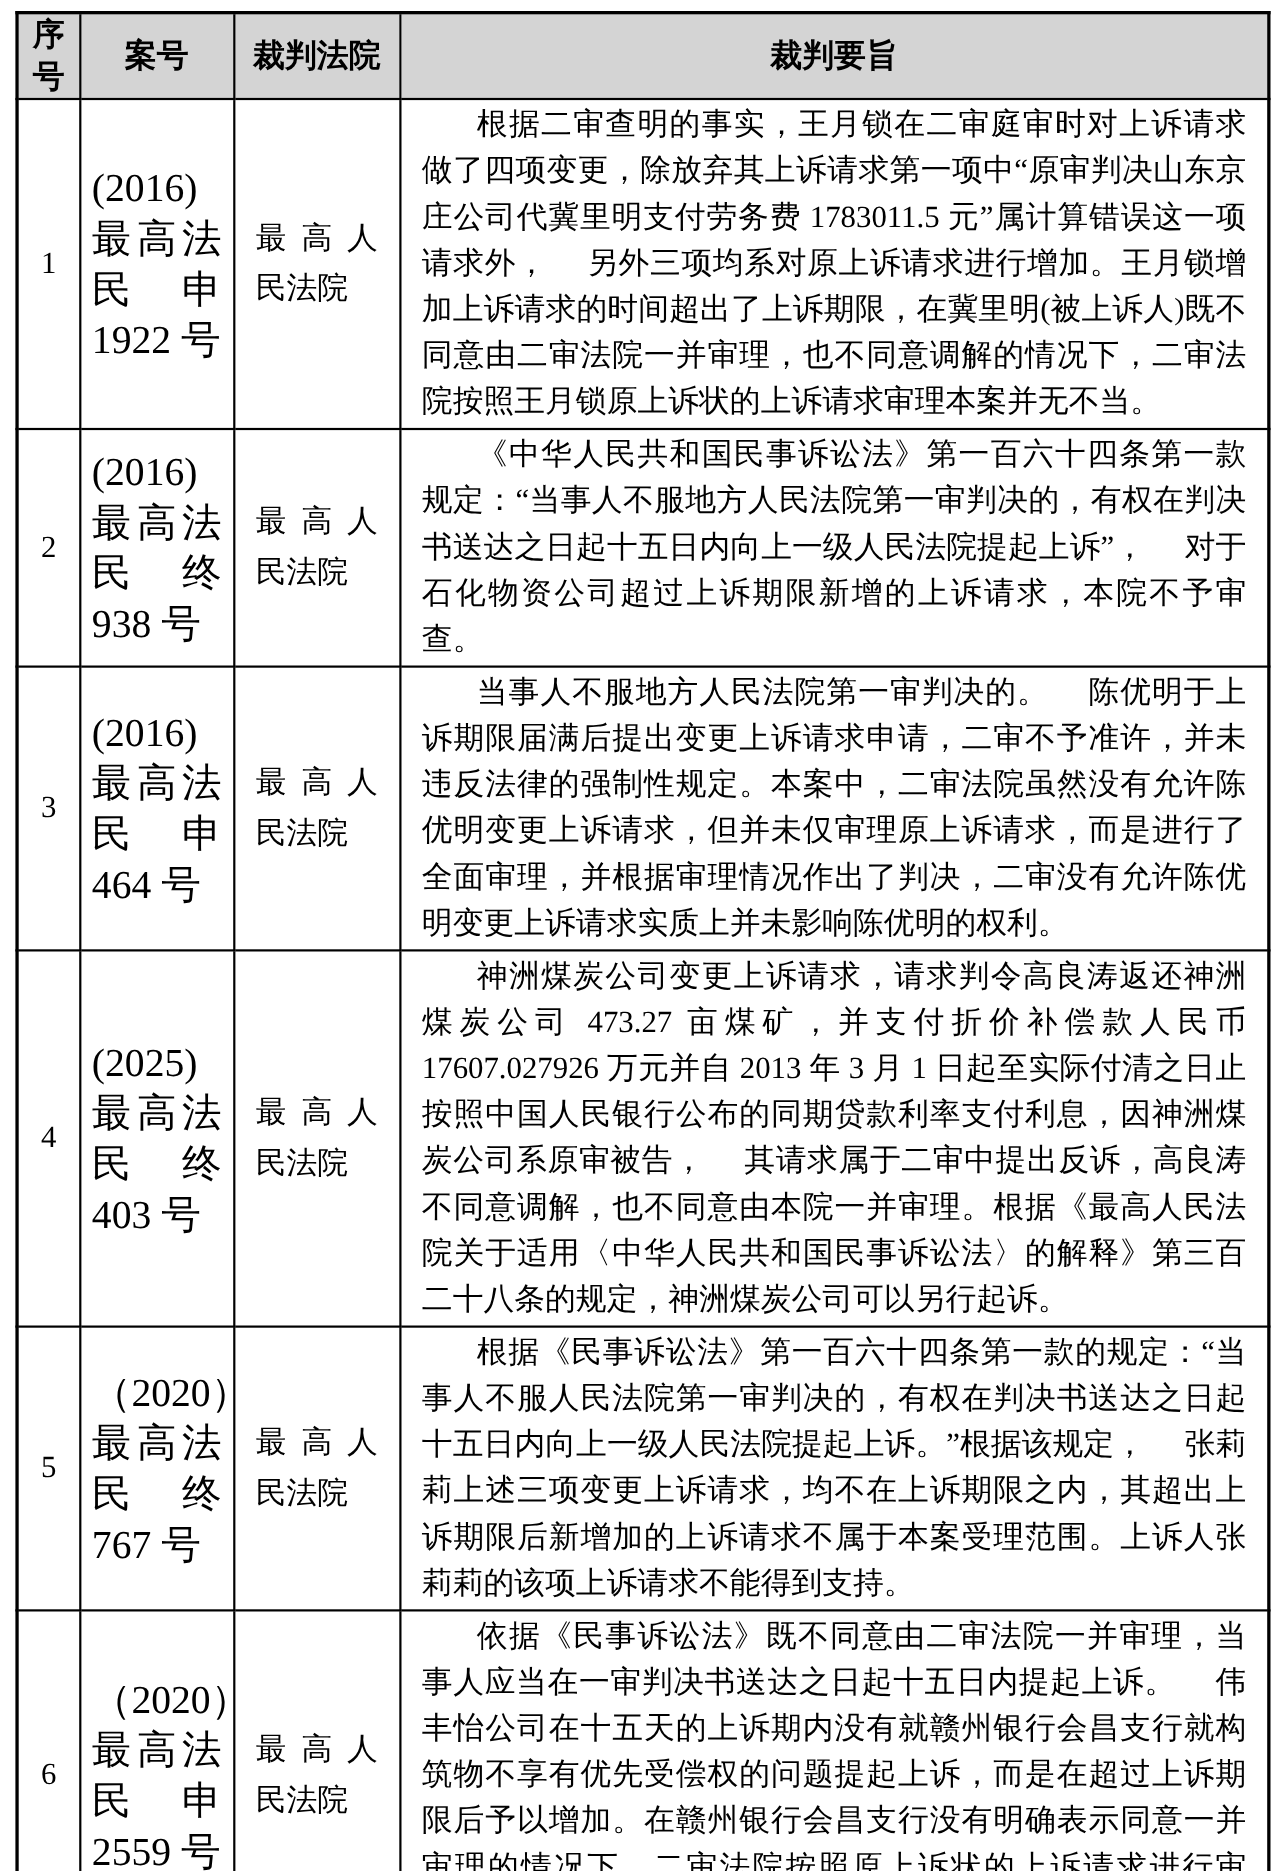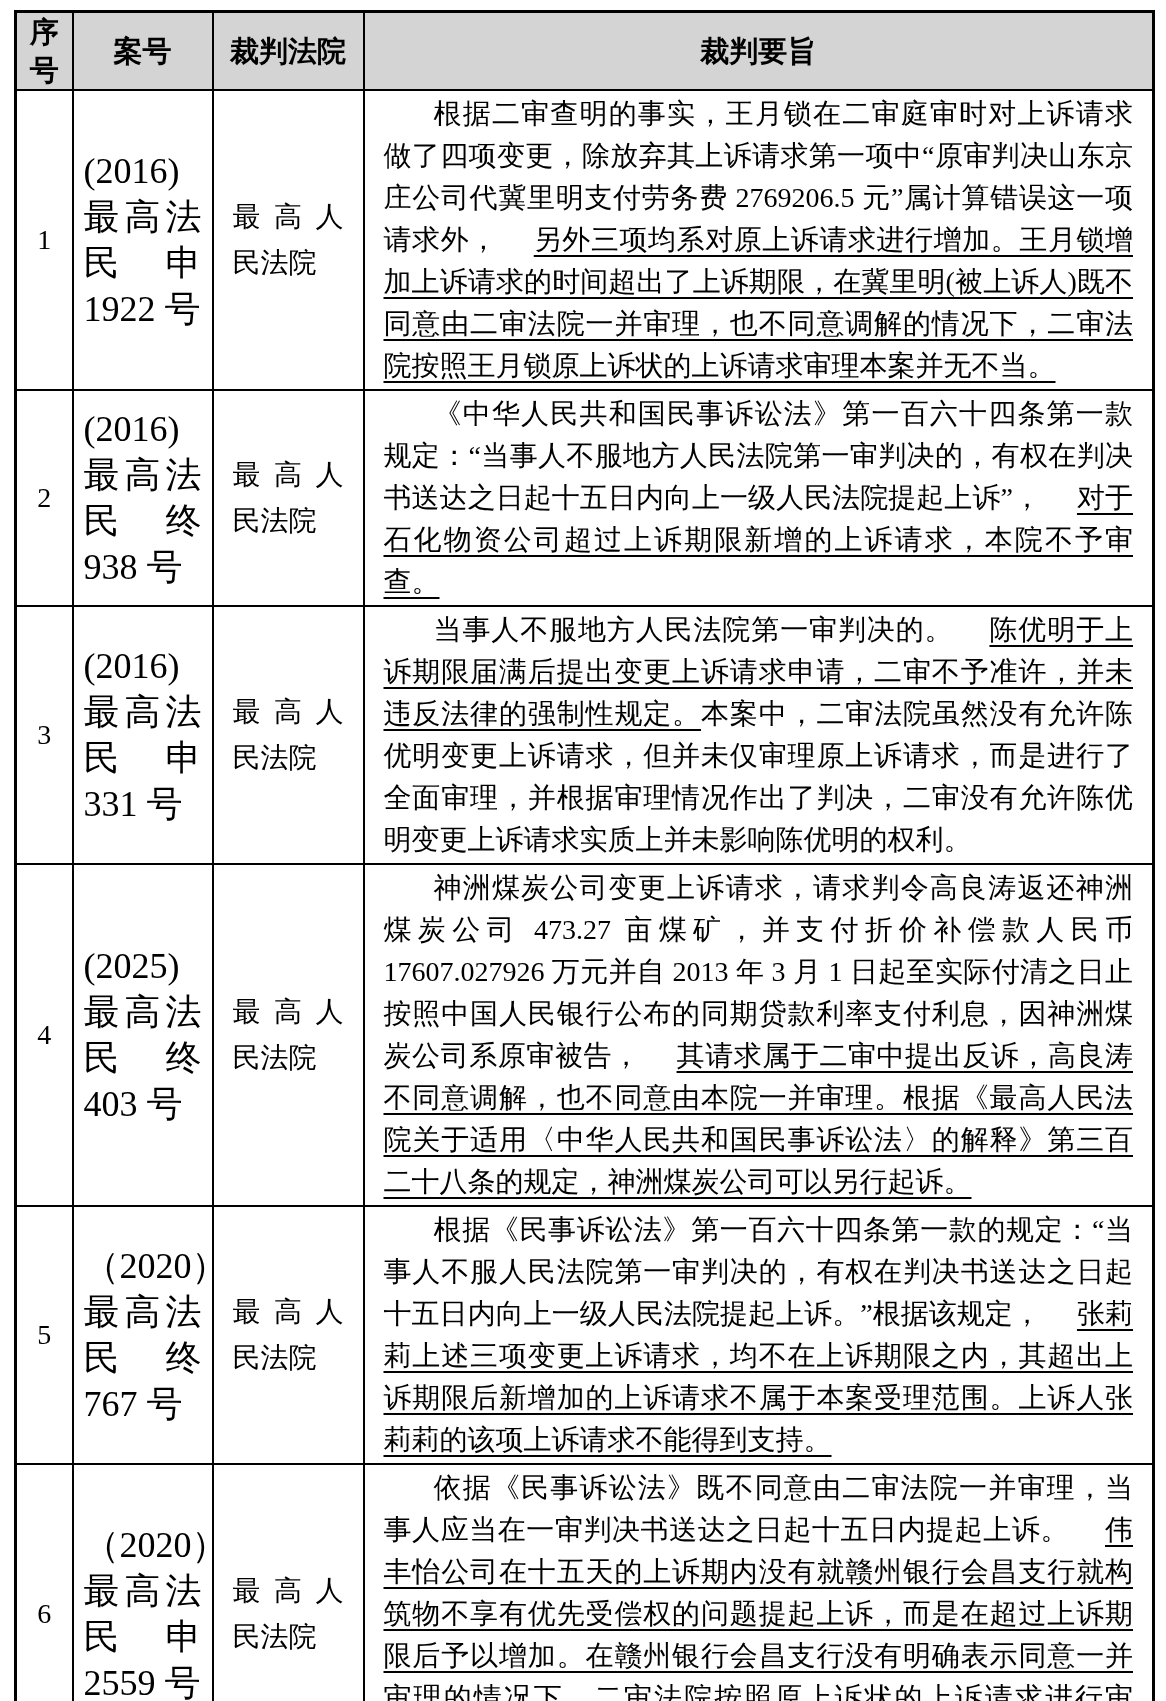--- a/index.html
+++ b/index.html
@@ -65,21 +65,20 @@
     font-size: 28px;
     line-height: 42px;
     text-align: justify;
     padding: 2px 19px;
   }
   .gist-p {
     margin: 0;
     text-indent: 50px;
   }
   .u {
-    text-decoration: underline;
     text-underline-offset: 6px;
     text-decoration-thickness: 1.5px;
     margin-left: 36px;
   }
   tbody tr:nth-child(1) { height: 298px; }
   tbody tr:nth-child(2) { height: 170px; }
   tbody tr:nth-child(3) { height: 247px; }
   tbody tr:nth-child(4) { height: 335px; }
   tbody tr:nth-child(5) { height: 248px; }
   tbody tr:nth-child(6) { height: 301px; }
@@ -102,34 +101,34 @@
         <th>裁判法院</th>
         <th>裁判要旨</th>
       </tr>
     </thead>
     <tbody>
       <tr>
         <td class="no">1</td>
         <td class="case">(2016)最高法民申 1922 号</td>
         <td class="court">最高人民法院</td>
         <td class="gist">
-          <p class="gist-p"><span>根据二审查明的事实，王月锁在二审庭审时对上诉请求做了四项变更，除放弃其上诉请求第一项中“原审判决山东京庄公司代冀里明支付劳务费 2769206.5 元”属计算错误这一项请求外，</span><span class="u">另外三项均系对原上诉请求进行增加。王月锁增加上诉请求的时间超出了上诉期限，在冀里明(被上诉人)既不同意由二审法院一并审理，也不同意调解的情况下，二审法院按照王月锁原上诉状的上诉请求审理本案并无不当。</span></p>
+          <p class="gist-p"><span>根据二审查明的事实，王月锁在二审庭审时对上诉请求做了四项变更，除放弃其上诉请求第一项中“原审判决山东京庄公司代冀里明支付劳务费 1783011.5 元”属计算错误这一项请求外，</span><span class="u">另外三项均系对原上诉请求进行增加。王月锁增加上诉请求的时间超出了上诉期限，在冀里明(被上诉人)既不同意由二审法院一并审理，也不同意调解的情况下，二审法院按照王月锁原上诉状的上诉请求审理本案并无不当。</span></p>
         </td>
       </tr>
       <tr>
         <td class="no">2</td>
         <td class="case">(2016)最高法民终 938 号</td>
         <td class="court">最高人民法院</td>
         <td class="gist">
           <p class="gist-p"><span>《中华人民共和国民事诉讼法》第一百六十四条第一款规定：“当事人不服地方人民法院第一审判决的，有权在判决书送达之日起十五日内向上一级人民法院提起上诉”，</span><span class="u">对于石化物资公司超过上诉期限新增的上诉请求，本院不予审查。</span></p>
         </td>
       </tr>
       <tr>
         <td class="no">3</td>
-        <td class="case">(2016)最高法民申 331 号</td>
+        <td class="case">(2016)最高法民申 464 号</td>
         <td class="court">最高人民法院</td>
         <td class="gist">
           <p class="gist-p"><span>当事人不服地方人民法院第一审判决的。</span><span class="u">陈优明于上诉期限届满后提出变更上诉请求申请，二审不予准许，并未违反法律的强制性规定。</span><span>本案中，二审法院虽然没有允许陈优明变更上诉请求，但并未仅审理原上诉请求，而是进行了全面审理，并根据审理情况作出了判决，二审没有允许陈优明变更上诉请求实质上并未影响陈优明的权利。</span></p>
         </td>
       </tr>
       <tr>
         <td class="no">4</td>
         <td class="case">(2025)最高法民终 403 号</td>
         <td class="court">最高人民法院</td>
         <td class="gist">

